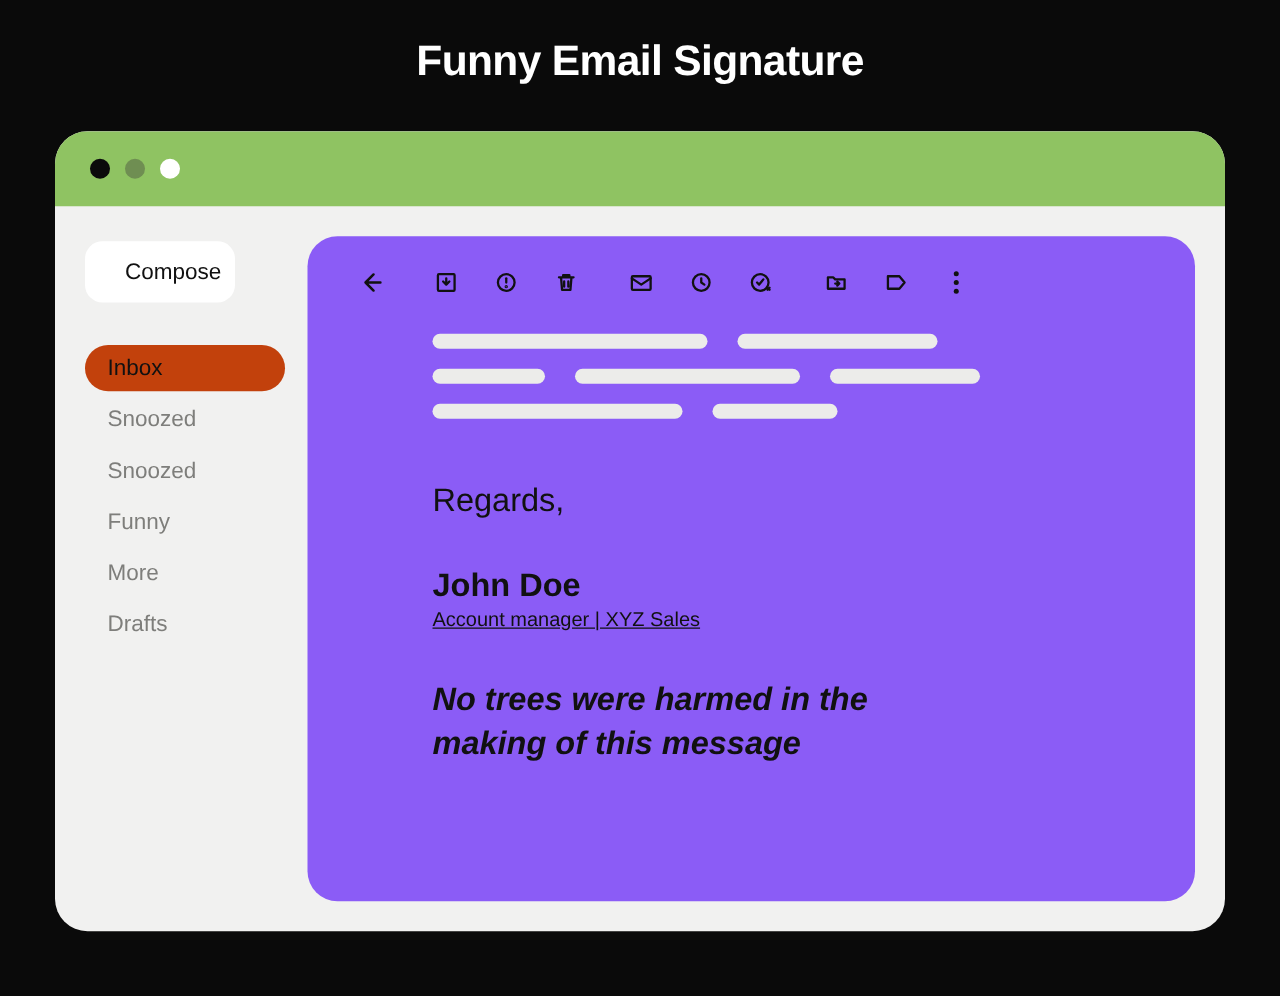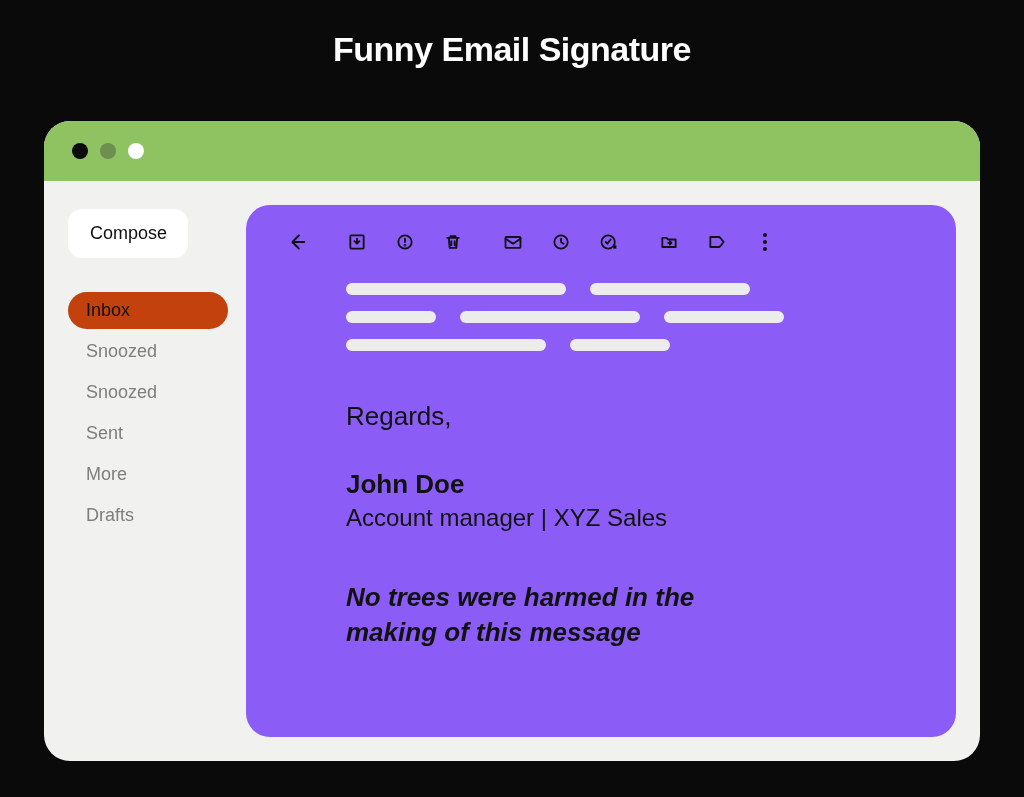--- a/index.html
+++ b/index.html
@@ -8,21 +8,21 @@
     background: #0a0a0a;
     font-family: -apple-system, BlinkMacSystemFont, "Segoe UI", Arial, sans-serif;
     padding: 30px 44px 44px;
   }
   .page-title {
     color: #fff;
     text-align: center;
     font-size: 34px;
     font-weight: 800;
     letter-spacing: -0.5px;
-    margin-bottom: 52px;
+    margin-bottom: 36px;
   }
   .window {
     background: #f1f1f0;
     border-radius: 26px;
     overflow: hidden;
     height: 640px;
     display: flex;
     flex-direction: column;
   }
   .titlebar {
@@ -46,21 +46,21 @@
   .sidebar {
     width: 160px;
     display: flex;
     flex-direction: column;
     gap: 10px;
     padding-top: 4px;
   }
   .compose {
     background: #fff;
     border-radius: 14px;
-    padding: 14px 22px;
+    padding: 14px 32px;
     font-size: 18px;
     font-weight: 500;
     color: #111;
     width: 120px;
   }
   .nav {
     margin-top: 24px;
     display: flex;
     flex-direction: column;
     gap: 4px;
@@ -98,21 +98,21 @@
   .dots3 { display:flex; flex-direction:column; gap:3px; align-items:center; justify-content:center; }
   .dots3 span { width:4px; height:4px; background:#111; border-radius:50%; }
 
   .skeleton { padding-left: 60px; padding-right: 40px; margin-bottom: 34px; }
   .skel-row { display:flex; gap:24px; margin-bottom:16px; }
   .skel { height:12px; background:#ececea; border-radius:6px; }
 
   .content { padding-left: 60px; padding-right: 40px; color:#111; }
   .regards { font-size: 26px; margin-bottom: 28px; }
   .name { font-size: 26px; font-weight: 800; margin-bottom: 4px; margin-top: 37px; }
-  .title-line { font-size: 24px; margin-bottom: 48px; font-weight: 400; }
+  .title-line { font-size: 16px; margin-bottom: 36px; font-weight: 400; text-decoration: underline; }
   .quote { font-size: 26px; font-style: italic; line-height: 1.35; max-width: 420px; font-weight: bold; }
 </style>
 </head>
 <body>
 
 <h1 class="page-title">Funny Email Signature</h1>
 
 <div class="window">
   <div class="titlebar">
     <div class="dot black"></div>
@@ -121,21 +121,21 @@
   </div>
 
   <div class="client">
 
     <aside class="sidebar">
       <div class="compose">Compose</div>
       <nav class="nav">
         <div class="nav-item active">Inbox</div>
         <div class="nav-item">Snoozed</div>
         <div class="nav-item">Snoozed</div>
-        <div class="nav-item">Sent</div>
+        <div class="nav-item">Funny</div>
         <div class="nav-item">More</div>
         <div class="nav-item">Drafts</div>
       </nav>
     </aside>
 
     <main class="mail">
 
       <div class="toolbar">
         <div class="grp">
           <div class="tbtn">

